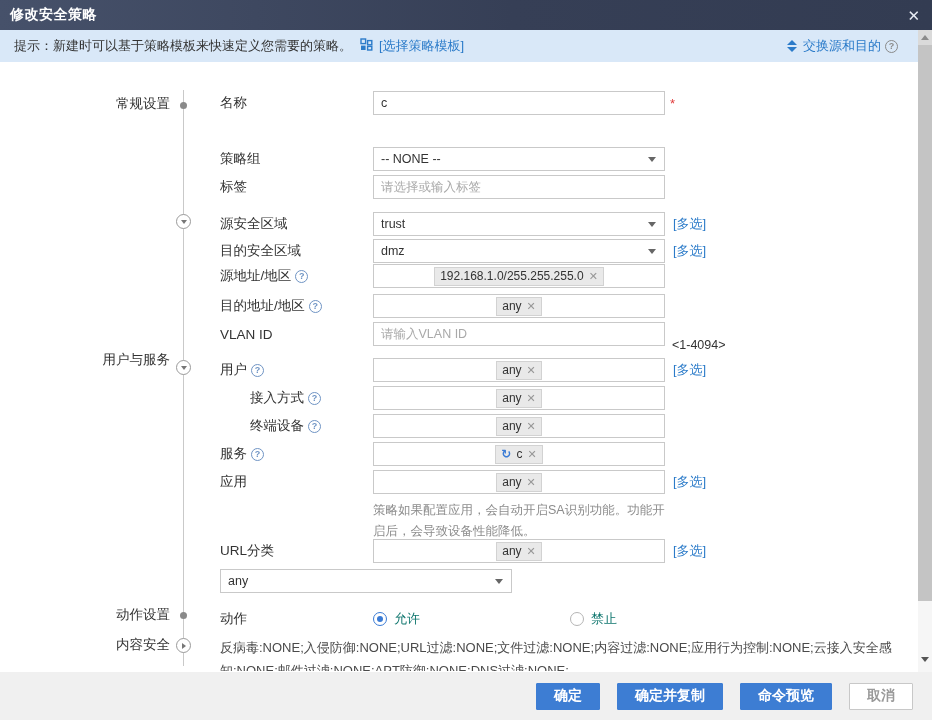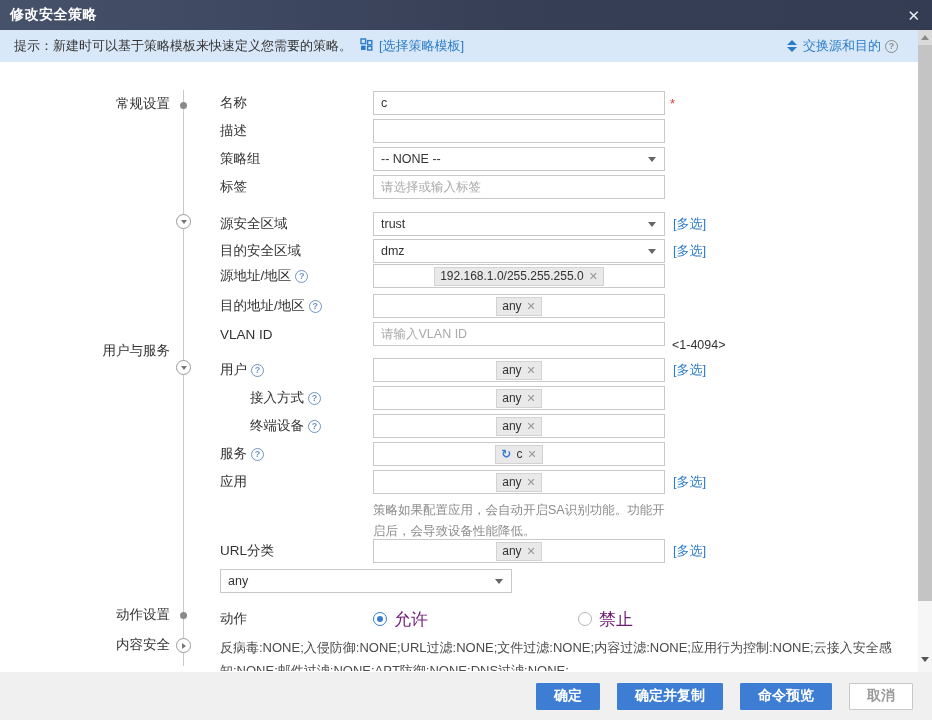--- a/index.html
+++ b/index.html
@@ -56,21 +56,21 @@
   .svc-ico { color:#3a7bd5; font-size:12px; font-weight:bold; line-height:1; }
   .multi { color:#2b7bc9; font-size:13px; margin-left:8px; cursor:pointer; white-space:nowrap;text-align:center; }
   .req { color:#e03a3a; font-size:13px; margin-left:5px; }
   .range { color:#333; font-size:12.5px; margin-left:7px; white-space:nowrap;margin-top:22px; }
   .note { position:absolute; left:373px; width:302px; font-size:12.5px; color:#8c8c8c; line-height:21px; }
 
   .radio { position:relative; width:14px; height:14px; border-radius:50%; border:1px solid #b5b5b5; background:#fff;
     display:inline-block; cursor:pointer; flex:0 0 auto; }
   .radio.checked { border-color:#3a7bd5; }
   .radio.checked .dot { position:absolute; left:3px; top:3px; width:6px; height:6px; border-radius:50%; background:#3a7bd5; }
-  .radio-label { font-size:17px; color:#701a75; margin-left:7px; }
+  .radio-label { font-size:13px; color:#0f766e; margin-left:7px; }
   .content-sum { position:absolute; left:220px; top:574px; width:676px; font-size:13px; color:#4a4a4a;
     line-height:23px; height:35px; overflow:hidden; }
 
   
   .scrollbar { position:absolute; right:0; top:30px; width:14px; height:642px; background:#f6f6f6; }
   .sb-up { position:absolute; top:0; left:0; width:14px; height:15px; background:#dadada;
     display:flex; align-items:center; justify-content:center; }
   .sb-up i { width:0; height:0; border-left:4px solid transparent; border-right:4px solid transparent; border-bottom:5px solid #8a8a8a; }
   .sb-thumb { position:absolute; top:15px; left:0; width:14px; height:556px; background:#c4c4c4; }
   .sb-down { position:absolute; top:618px; left:1px; width:12px; text-align:center; }
@@ -117,43 +117,39 @@
   <div class="content">
     <div class="rail"></div>
 
     <div class="sec" style="top:33px">常规设置</div>
     <div class="marker-dot" style="top:40px"></div>
 
     <div class="marker-circ" style="top:152px">
         <i class="car-dn"></i>
       </div>
 
-    <div class="sec" style="top:280px">用户与服务</div>
+    <div class="sec" style="top:289px">用户与服务</div>
     <div class="marker-circ" style="top:298px">
         <i class="car-dn"></i>
       </div>
 
     <div class="sec" style="top:544px">动作设置</div>
     <div class="marker-dot" style="top:550px"></div>
 
     <div class="sec" style="top:574px">内容安全</div>
     <div class="marker-circ" style="top:576px">
         <i class="car-rt"></i>
       </div>
 
     <div class="row" style="top:29px">
       <span class="fl">名称</span>
       <input class="ipt" value="c" style="">
       <span class="req">*</span>
     </div>
 
-    <div class="row" style="top:57px">
-      <span class="fl">描述</span>
-      <input class="ipt" style="">
-    </div>
 
     <div class="row" style="top:85px">
       <span class="fl">策略组</span>
       <div class="sel">
         <span>-- NONE --</span>
         <i class="caret"></i>
       </div>
     </div>
 
     <div class="row" style="top:113px">

